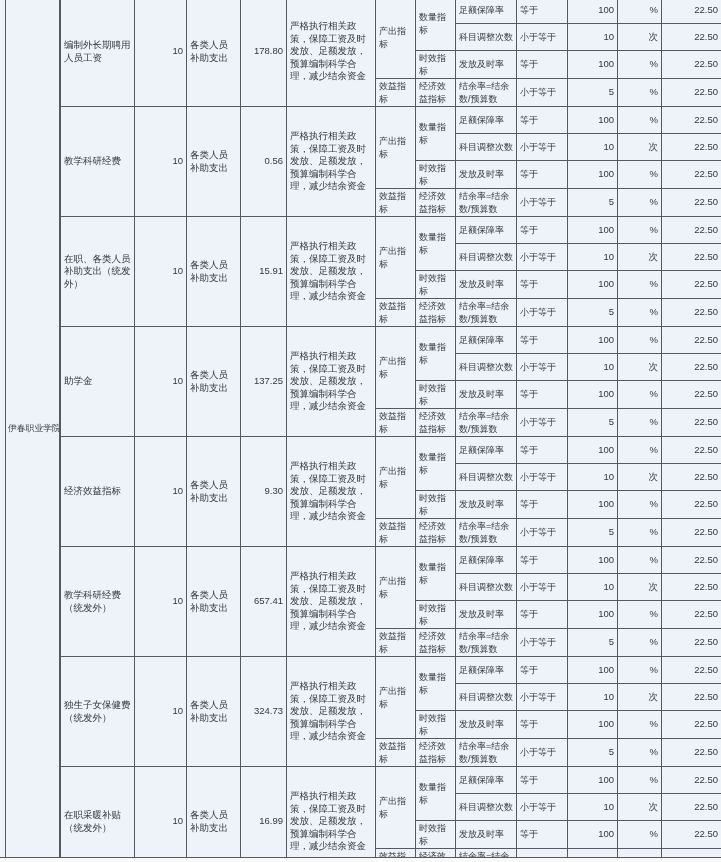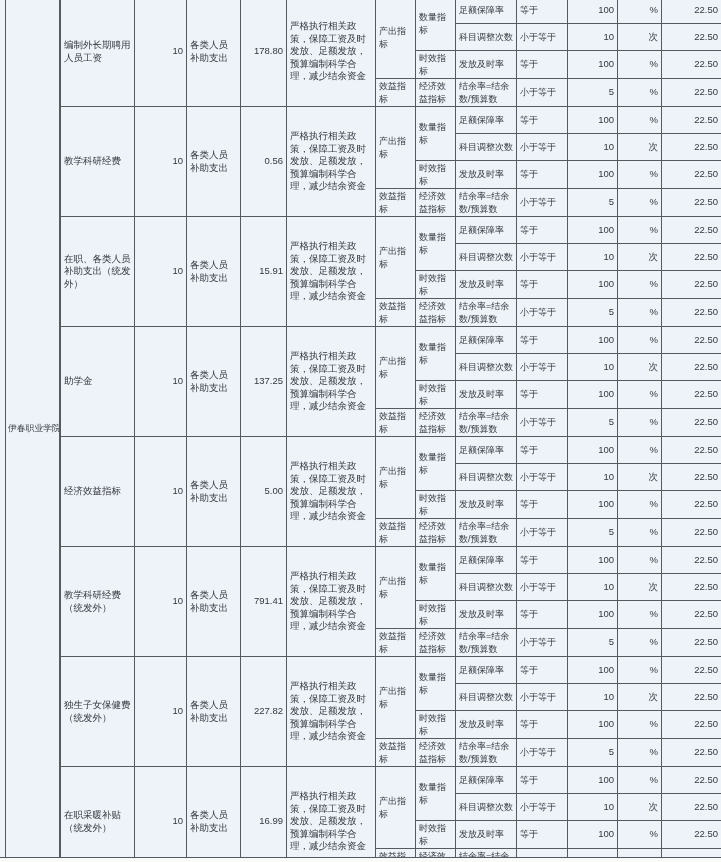--- a/index.html
+++ b/index.html
@@ -243,21 +243,21 @@
       <td class="num">%</td>
       <td class="num">22.50</td>
     </tr>
   </tbody>
 
   <tbody>
     <tr class="r">
       <td rowspan="4" class="c-name">经济效益指标</td>
       <td rowspan="4" class="num">10</td>
       <td rowspan="4" class="c-cat">各类人员补助支出</td>
-      <td rowspan="4" class="num">5.00</td>
+      <td rowspan="4" class="num">9.30</td>
       <td rowspan="4" class="c-policy">严格执行相关政策，保障工资及时发放、足额发放，预算编制科学合理，减少结余资金</td>
       <td rowspan="3" class="c-l1">产出指标</td>
       <td rowspan="2" class="c-l2">数量指标</td>
       <td class="c-ind">足额保障率</td>
       <td class="c-cmp">等于</td>
       <td class="num">100</td>
       <td class="num">%</td>
       <td class="num">22.50</td>
     </tr>
     <tr class="r">
@@ -284,21 +284,21 @@
       <td class="num">%</td>
       <td class="num">22.50</td>
     </tr>
   </tbody>
 
   <tbody>
     <tr class="r">
       <td rowspan="4" class="c-name">教学科研经费（统发外）</td>
       <td rowspan="4" class="num">10</td>
       <td rowspan="4" class="c-cat">各类人员补助支出</td>
-      <td rowspan="4" class="num">791.41</td>
+      <td rowspan="4" class="num">657.41</td>
       <td rowspan="4" class="c-policy">严格执行相关政策，保障工资及时发放、足额发放，预算编制科学合理，减少结余资金</td>
       <td rowspan="3" class="c-l1">产出指标</td>
       <td rowspan="2" class="c-l2">数量指标</td>
       <td class="c-ind">足额保障率</td>
       <td class="c-cmp">等于</td>
       <td class="num">100</td>
       <td class="num">%</td>
       <td class="num">22.50</td>
     </tr>
     <tr class="r">
@@ -325,21 +325,21 @@
       <td class="num">%</td>
       <td class="num">22.50</td>
     </tr>
   </tbody>
 
   <tbody>
     <tr class="r">
       <td rowspan="4" class="c-name">独生子女保健费（统发外）</td>
       <td rowspan="4" class="num">10</td>
       <td rowspan="4" class="c-cat">各类人员补助支出</td>
-      <td rowspan="4" class="num">227.82</td>
+      <td rowspan="4" class="num">324.73</td>
       <td rowspan="4" class="c-policy">严格执行相关政策，保障工资及时发放、足额发放，预算编制科学合理，减少结余资金</td>
       <td rowspan="3" class="c-l1">产出指标</td>
       <td rowspan="2" class="c-l2">数量指标</td>
       <td class="c-ind">足额保障率</td>
       <td class="c-cmp">等于</td>
       <td class="num">100</td>
       <td class="num">%</td>
       <td class="num">22.50</td>
     </tr>
     <tr class="r">

